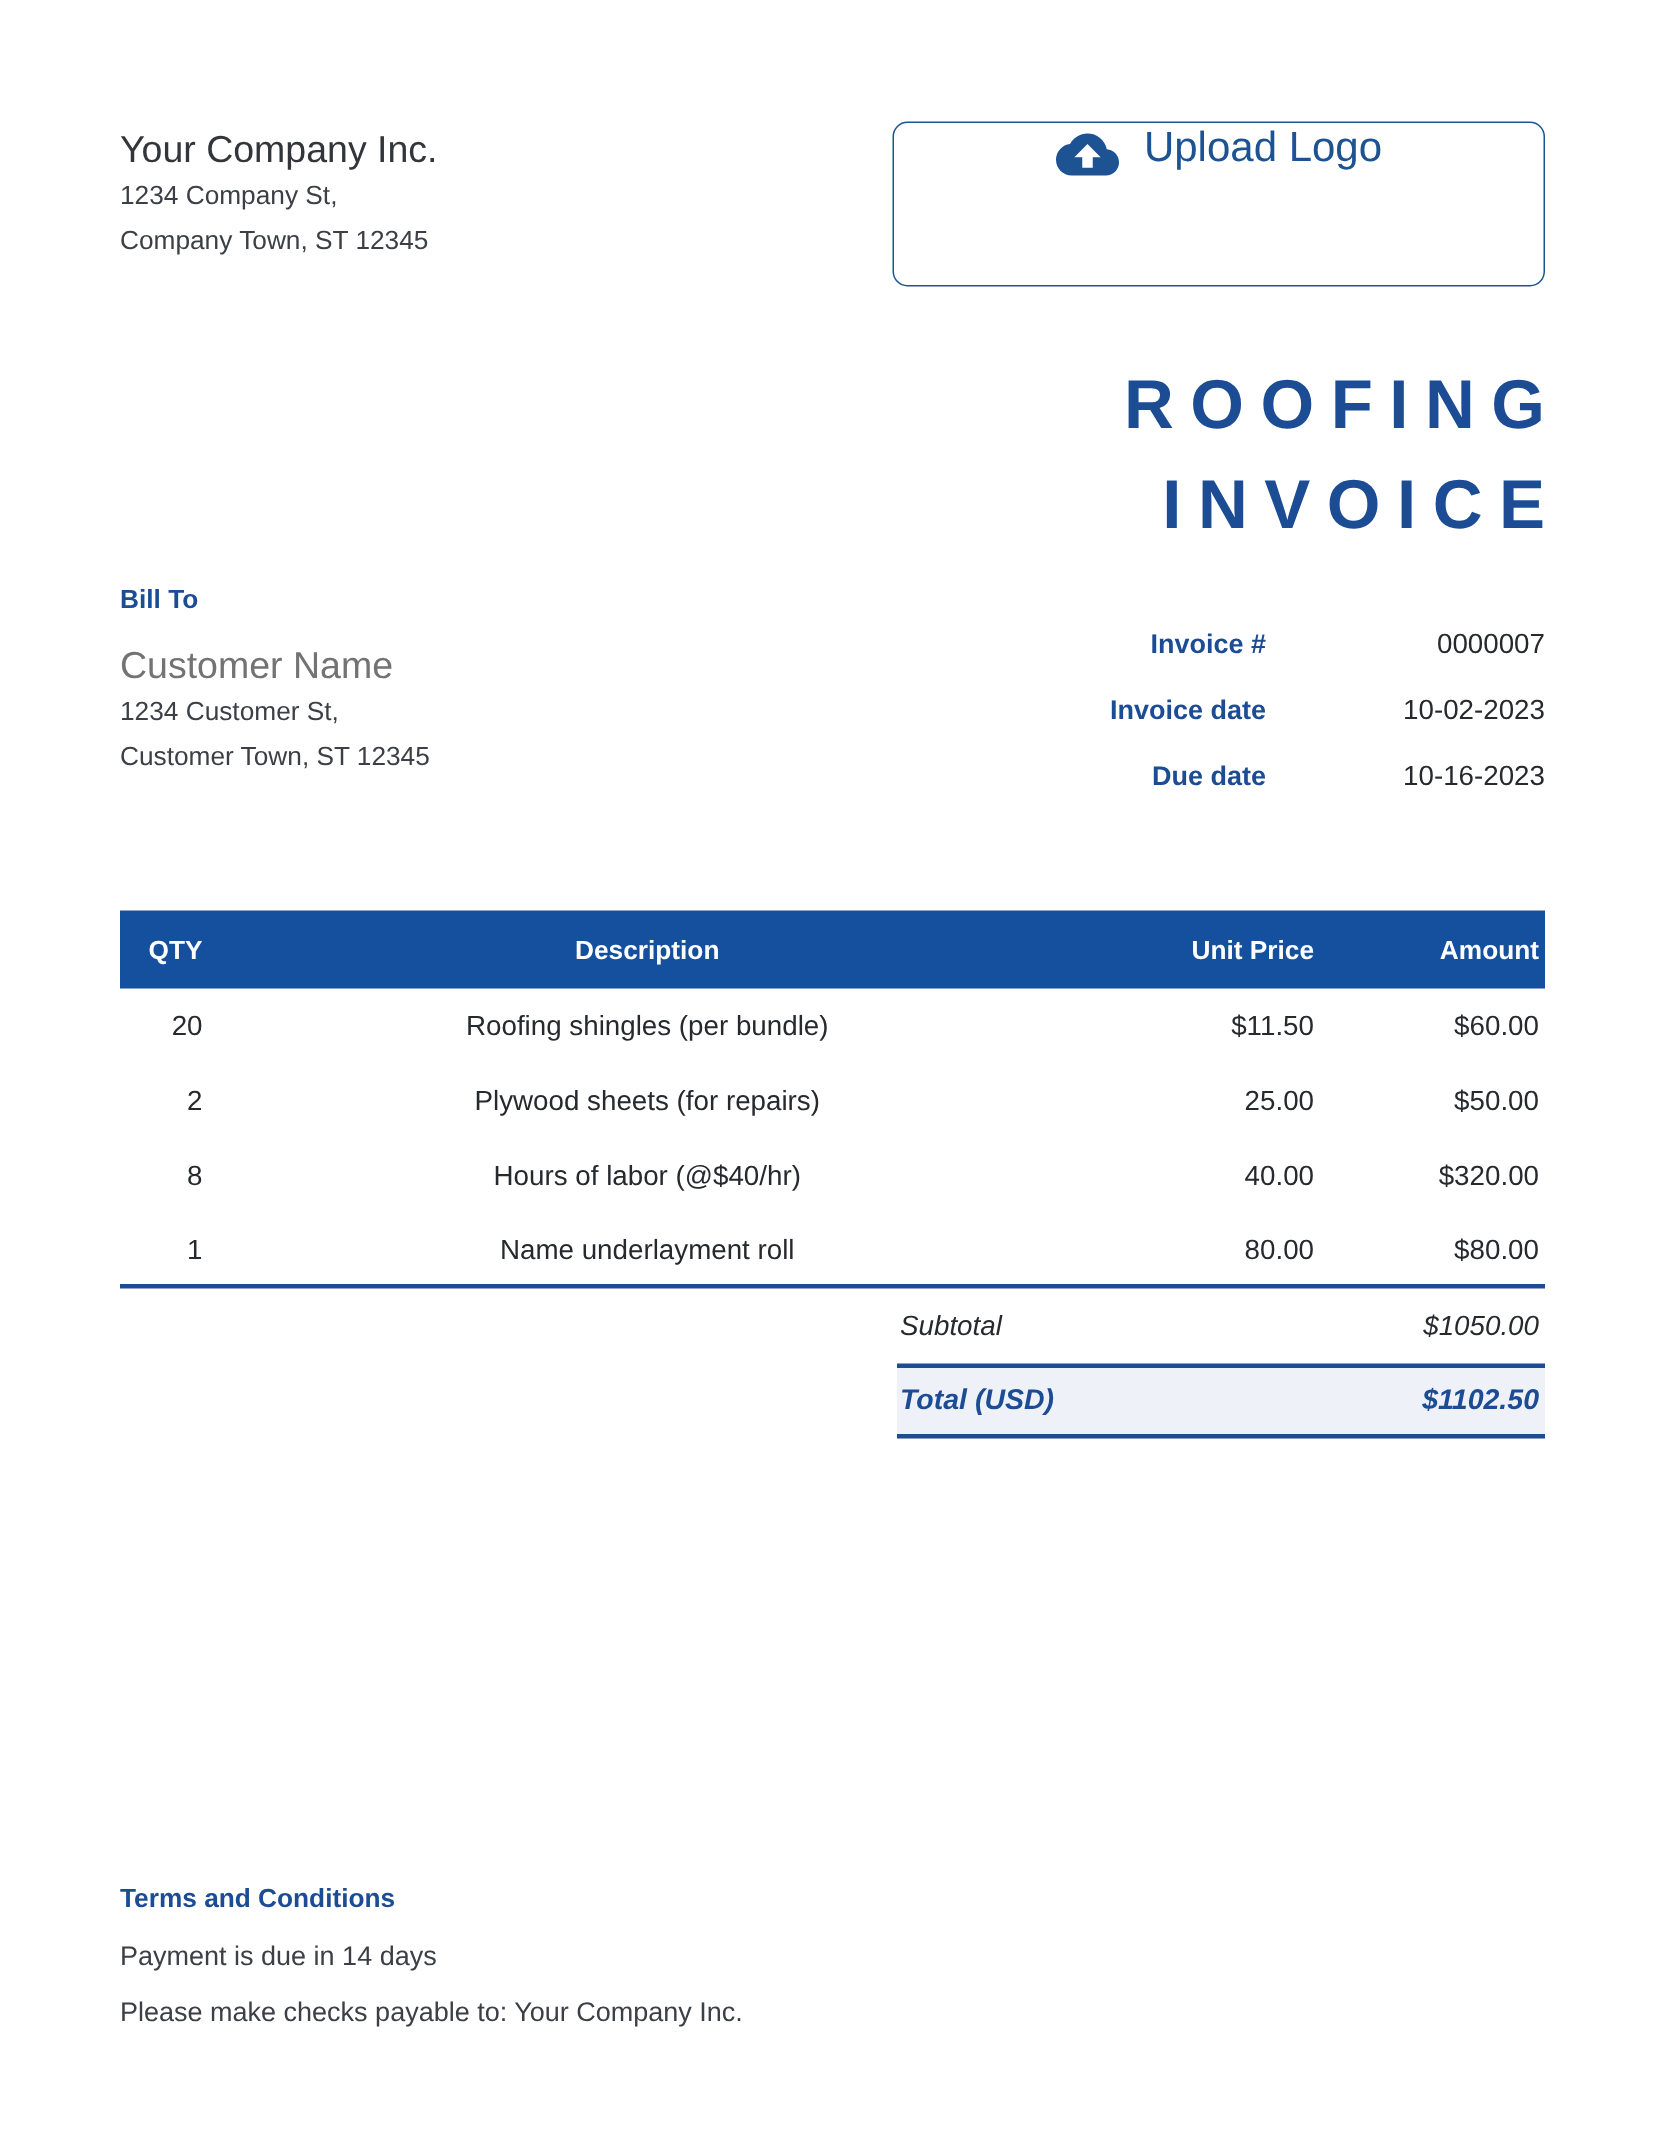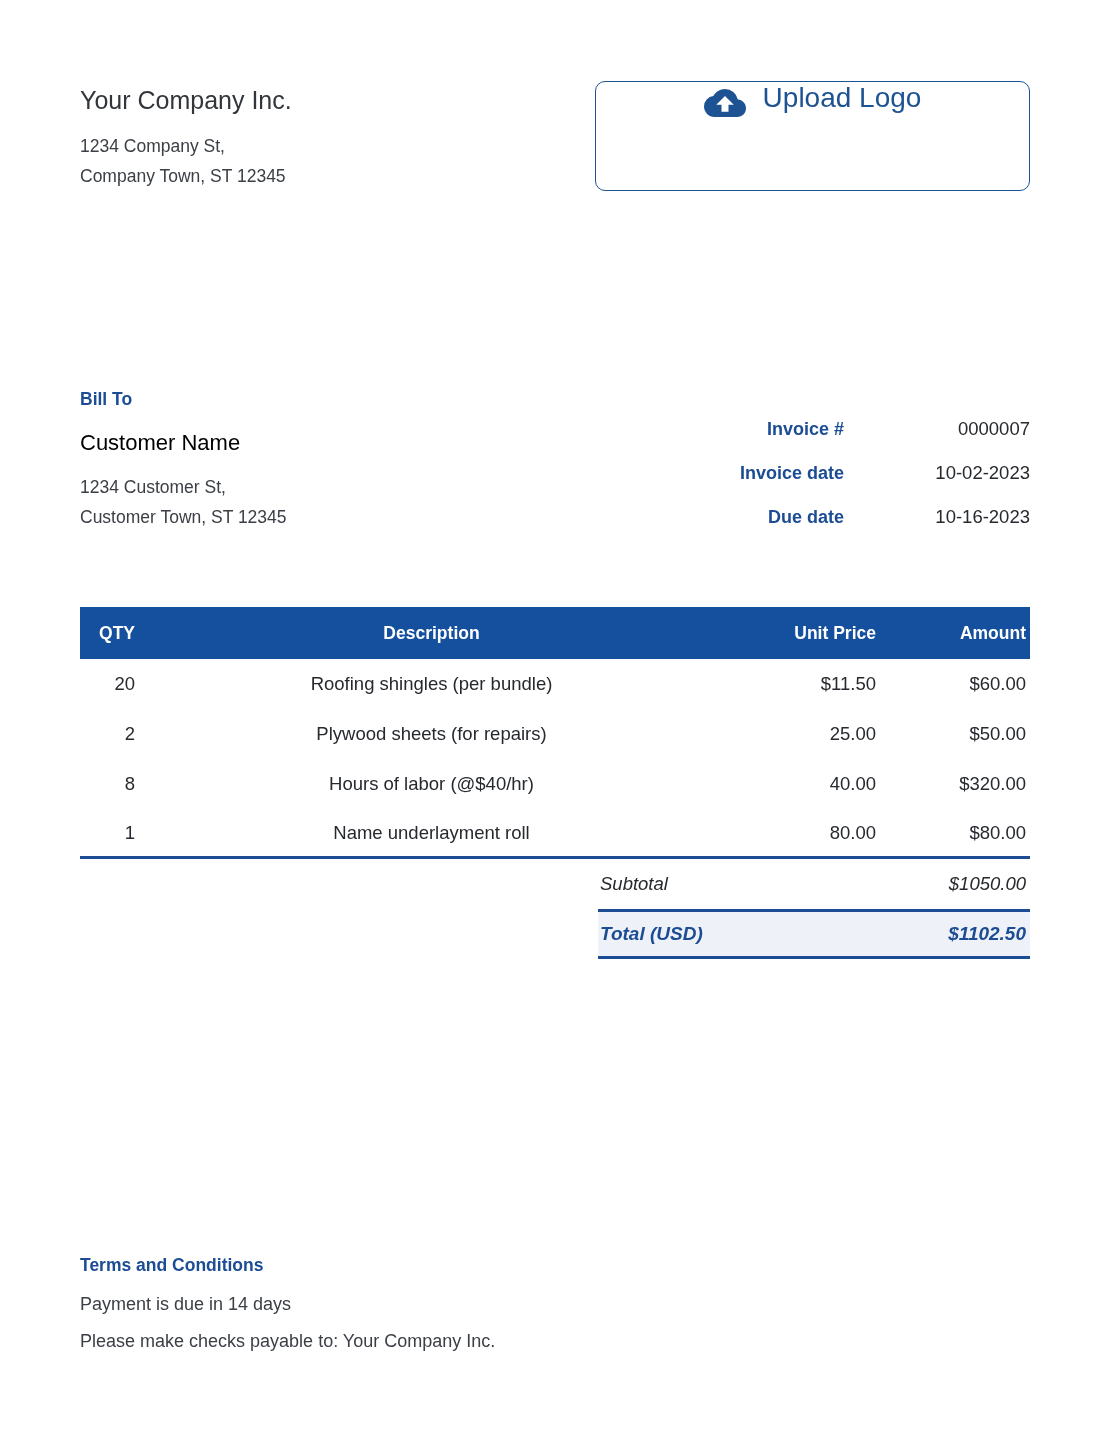--- a/index.html
+++ b/index.html
@@ -10,21 +10,21 @@
     height: 1436px;
     background: #ffffff;
     font-family: "Liberation Sans", "DejaVu Sans", sans-serif;
     color: #26292e;
     margin: 0 auto;
     overflow: hidden;
   }
 
   
   .company { position: absolute; left: 80px; top: 86px; }
-  .company-name { font-size: 25px; color: #32363b; margin-bottom: 16px; }
+  .company-name { font-size: 25px; color: #32363b; margin-bottom: 0; }
   .company-address { font-size: 17.5px; color: #3c4046; line-height: 30px; }
 
   
   .upload-btn {
     position: absolute; left: 595px; top: 81px; width: 435px; height: 110px;
     background: #ffffff; border: 1.5px solid #1d5393; border-radius: 10px;
     display: flex; align-items: flex-start; justify-content: center; gap: 17px;
     color: #1d5393; font-size: 28px; font-family: inherit; cursor: pointer;
   }
   .upload-btn svg { display: block; }
@@ -33,21 +33,21 @@
   .doc-title {
     position: absolute; right: 80px; top: 236px;
     text-align: right; color: #1b4c94;
     font-size: 46px; font-weight: bold; letter-spacing: 11px; margin-right: -11px;
     line-height: 67px;
   }
 
   
   .bill-to { position: absolute; left: 80px; top: 389px; }
   .section-label { font-size: 17.5px; font-weight: bold; color: #1b4c94; }
-  .bill-name { font-size: 22px; color: #000000; margin-top: 20px; margin-bottom: 16px; }
+  .bill-name { font-size: 25px; color: #737373; margin-top: 20px; }
   .bill-address { font-size: 17.5px; color: #3c4046; line-height: 30px; }
 
   
   .meta {
     position: absolute; right: 80px; top: 414px;
     display: grid; grid-template-columns: auto 186px; row-gap: 14px;
   }
   .meta-label { text-align: right; font-size: 18px; font-weight: bold; color: #1b4c94; line-height: 30px; margin-left: 10px; }
   .meta-value { text-align: right; font-size: 18.5px; color: #26292e; line-height: 30px; }
 
@@ -99,20 +99,24 @@
 
   <button class="upload-btn">
     <span>
       <svg width="42" height="42" viewBox="0 0 24 24" fill="#1d5393" xmlns="http://www.w3.org/2000/svg">
         <path d="M19.35 10.04A7.49 7.49 0 0 0 12 4C9.11 4 6.6 5.64 5.35 8.04A5.994 5.994 0 0 0 0 14c0 3.31 2.69 6 6 6h13c2.76 0 5-2.24 5-5 0-2.64-2.05-4.78-4.65-4.96zM14 13v4h-4v-4H7l5-5 5 5h-3z"></path>
       </svg>
     </span>
     <span>Upload Logo</span>
   </button>
 
+  <div class="doc-title">
+    <div>ROOFING</div>
+    <div>INVOICE</div>
+  </div>
 
   <div class="bill-to">
     <div class="section-label">Bill To</div>
     <div class="bill-name">Customer Name</div>
     <div class="bill-address">1234 Customer St,</div>
     <div class="bill-address">Customer Town, ST 12345</div>
   </div>
 
   <div class="meta">
     <div class="meta-label">Invoice #</div>

